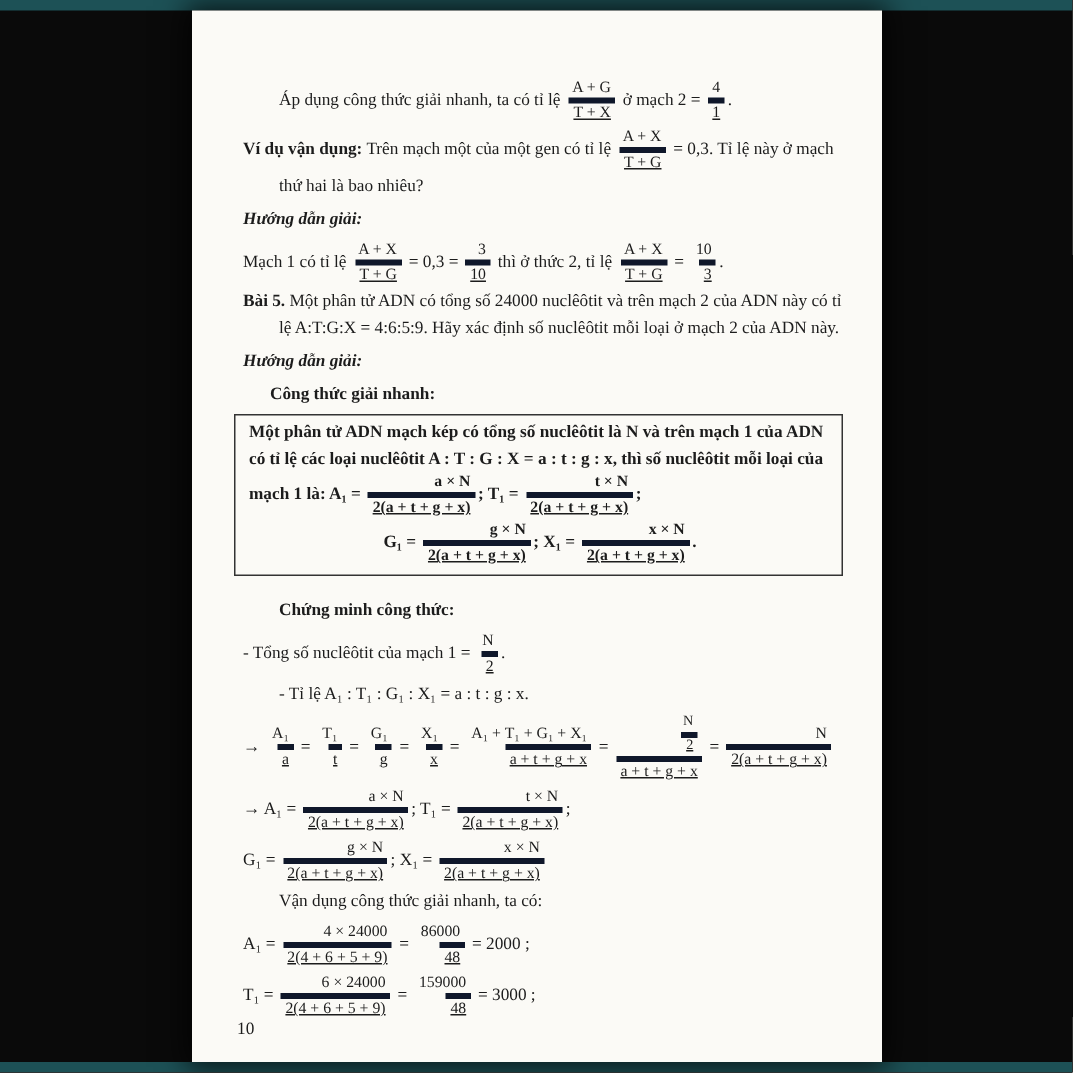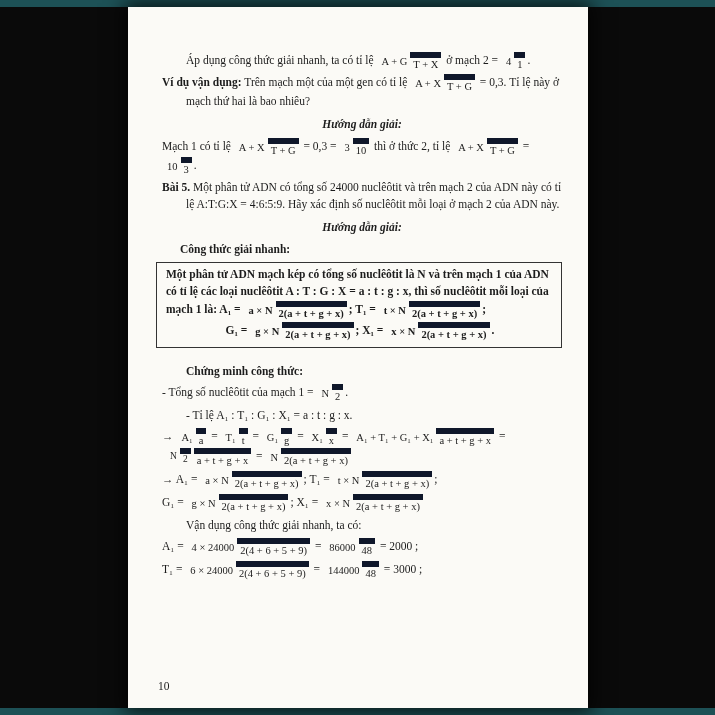--- a/index.html
+++ b/index.html
@@ -16,29 +16,29 @@
     background:#fbfaf6; color:#1c1c1c;
     padding:42px 26px 0 34px;
     font-size:11.5px; line-height:1.5;
     box-shadow:0 0 18px 4px rgba(0,0,0,.75);
   }
   p { margin:3px 0; }
   .ind  { text-indent:24px; }
   .hang { padding-left:24px; text-indent:-24px; }
   .ml   { margin-left:24px; }
   .ml2  { margin-left:30px; }
-  .center { text-align:center; font-weight:bold; font-style:italic; margin:5px 0; }
+  .center { font-weight:bold; font-style:italic; margin:5px 0; }
   b, .bold { font-weight:bold; }
   .frac {
-    display:inline-flex; flex-direction:row; align-items:center;
+    display:inline-flex; flex-direction:column; align-items:flex-end;
     vertical-align:middle; margin:0 2px; font-size:10.5px; line-height:1.25;
     text-indent:0; text-align:center;
   }
   .frac > span { padding:0 3px; white-space:nowrap; display:block; }
-  .frac > .den { border-top:6px solid #0f172a; }
+  .frac > .den { border-top:4px solid #0f172a;text-decoration:underline; }
   .frac .frac { font-size:9.5px; margin:0; }
   .box {
     border:1px solid #333; font-weight:bold;
     padding:3px 7px 6px 9px; margin:4px 0 15px -6px;
   }
   .boxcenter { text-align:center; margin-top:2px; }
   .mathline { margin:4px 0; }
   .pagenum { position:absolute; left:30px; bottom:13px; font-size:11.5px; }
 </style>
 </head>
@@ -231,21 +231,21 @@
     </p>
 
     <p class="ml2 mathline">
       <span>T₁ =</span>
       <span class="frac">
           <span class="num">6 × 24000</span>
           <span class="den">2(4 + 6 + 5 + 9)</span>
         </span>
       <span>=</span>
       <span class="frac">
-          <span class="num">144000</span>
+          <span class="num">159000</span>
           <span class="den">48</span>
         </span>
       <span>= 3000 ;</span>
     </p>
 
     <div class="pagenum">10</div>
   </div>
 </div>
 
 </body></html>

